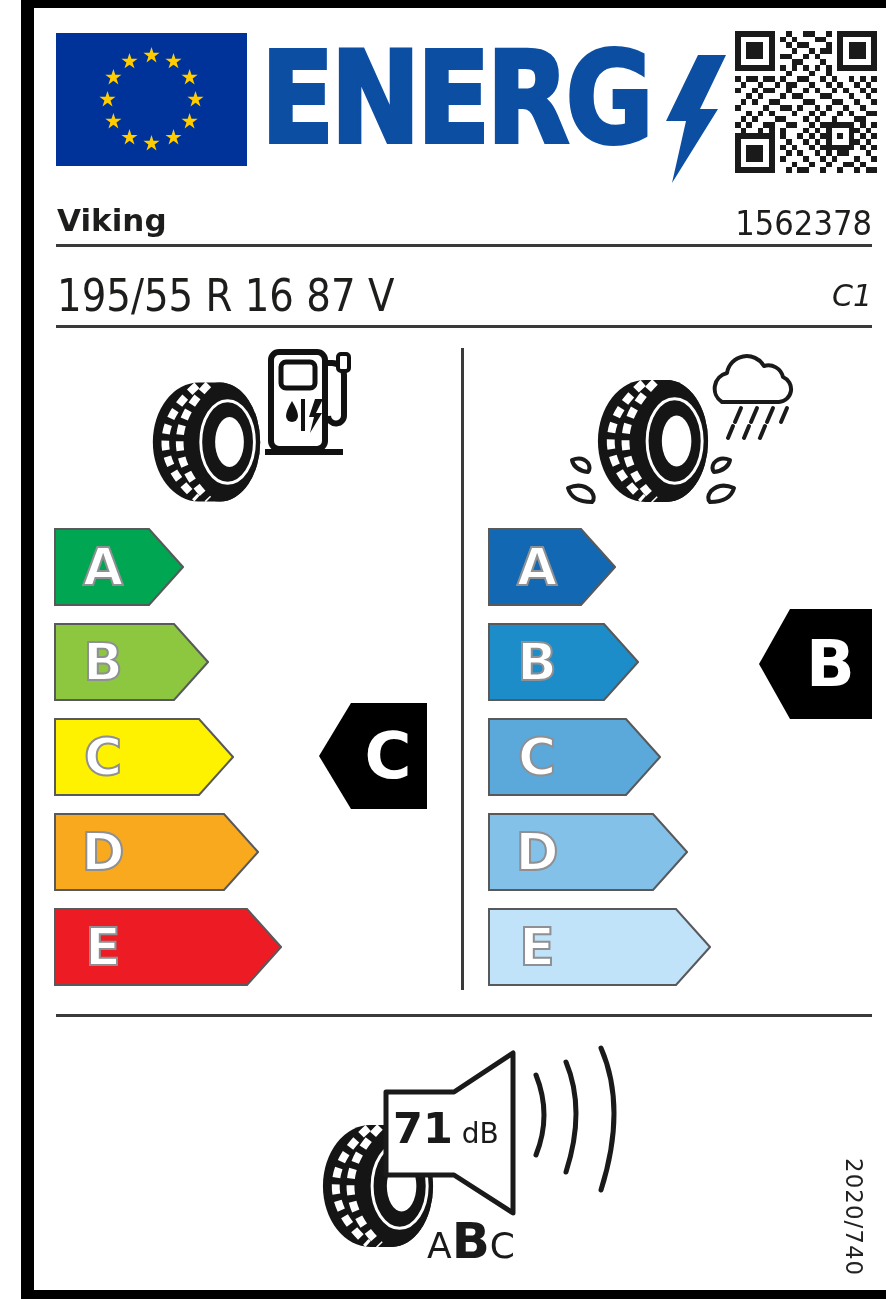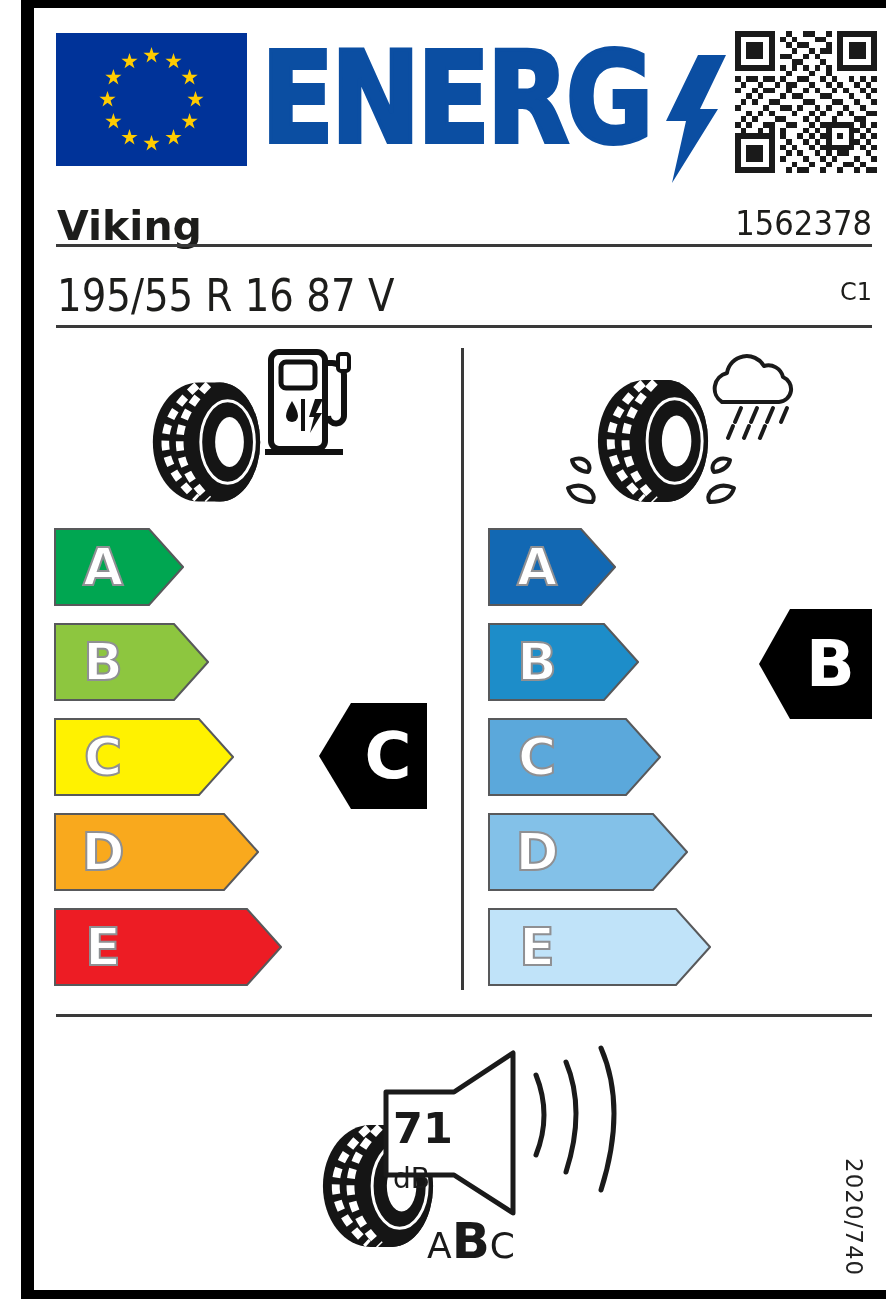--- a/index.html
+++ b/index.html
@@ -6,35 +6,35 @@
   #label{position:relative;width:886px;height:1299px;background:#fff;overflow:hidden;
          font-family:"DejaVu Sans","Liberation Sans",sans-serif;color:#1d1d1b;margin-left:21px;}
   .abs{position:absolute;}
   
   .frame{background:#000;}
   
   #energ-text{left:240px;top:36px;font-size:126px;line-height:1;font-weight:800;
               color:#0b4ea2;-webkit-text-stroke:4px #0b4ea2;letter-spacing:-4px;
               transform:scaleX(.85);transform-origin:left top;}
   
-  #brand{left:36px;top:202px;font-size:41px;font-weight:bold;}
+  #brand{left:36px;top:202px;font-size:31px;font-weight:bold;}
   #type-id{right:35px;top:204px;font-size:33px;transform:scaleX(.93);transform-origin:right top;}
   #size{left:36px;top:270px;font-size:44px;transform:scaleX(.88);transform-origin:left top;}
-  #tire-class{right:35px;top:278px;font-size:24px;}
+  #tire-class{right:35px;top:278px;font-size:30px;font-style:italic;}
   .hline{left:35px;width:816px;height:3px;background:#3a3a3a;}
   #vdivider{left:440px;top:348px;width:3px;height:642px;background:#3a3a3a;}
   
   .arrow-row{position:absolute;height:78px;}
   .arrow-letter{position:absolute;left:24px;top:5px;width:50px;height:68px;line-height:68px;
                 font-size:52px;font-weight:bold;color:#fff;text-align:center;
                 -webkit-text-stroke:2px #8f9093;text-shadow:0 0 1px #8f9093;}
   .rating-letter{position:absolute;left:30px;top:0;right:0;bottom:0;display:flex;
                  align-items:center;justify-content:center;color:#fff;font-weight:bold;font-size:64px;}
   
-  #noise-db{left:372px;top:1103px;display:flex;align-items:baseline;gap:9px;color:#1a1a1a;flex-direction:column;}
+  #noise-db{left:372px;top:1103px;display:flex;align-items:baseline;gap:9px;color:#1a1a1a;}
   #noise-db .val{font-size:43px;font-weight:bold;}
   #noise-db .unit{font-size:28px;}
   #noise-abc{left:406px;top:1212px;display:flex;align-items:baseline;color:#1a1a1a;}
   #noise-abc .n{font-size:36px;}
   #noise-abc .n.hot{font-size:50px;font-weight:bold;}
   #regulation{left:820px;top:1158px;writing-mode:vertical-rl;font-size:23px;letter-spacing:1px;color:#222;}
 </style>
 </head>
 <body>
 

